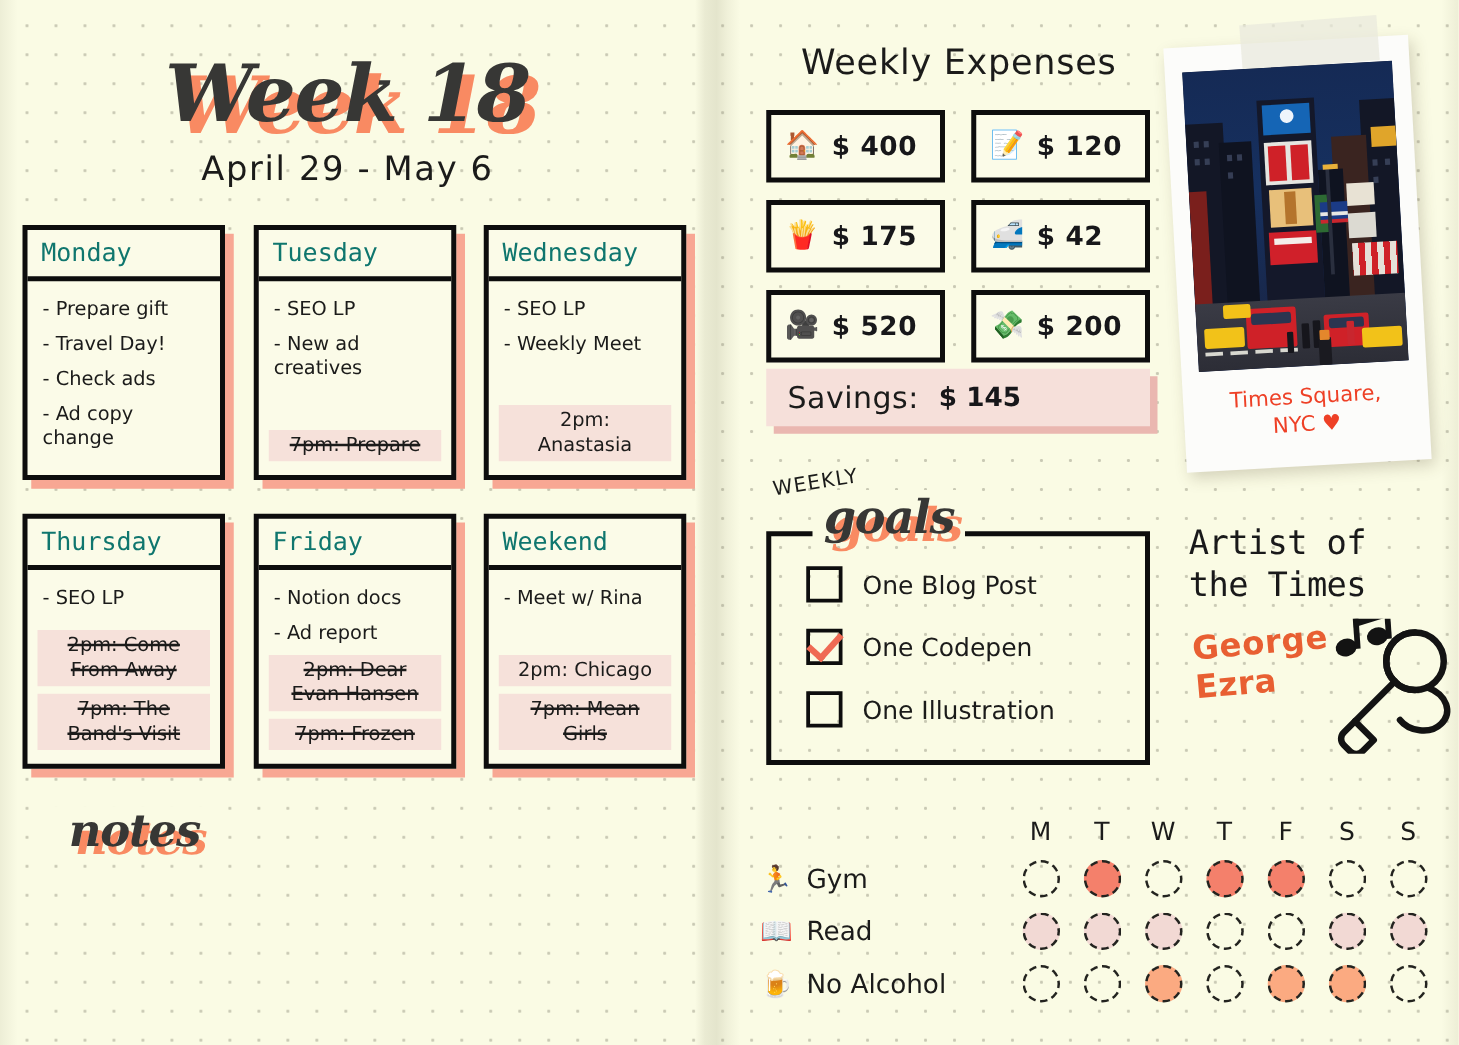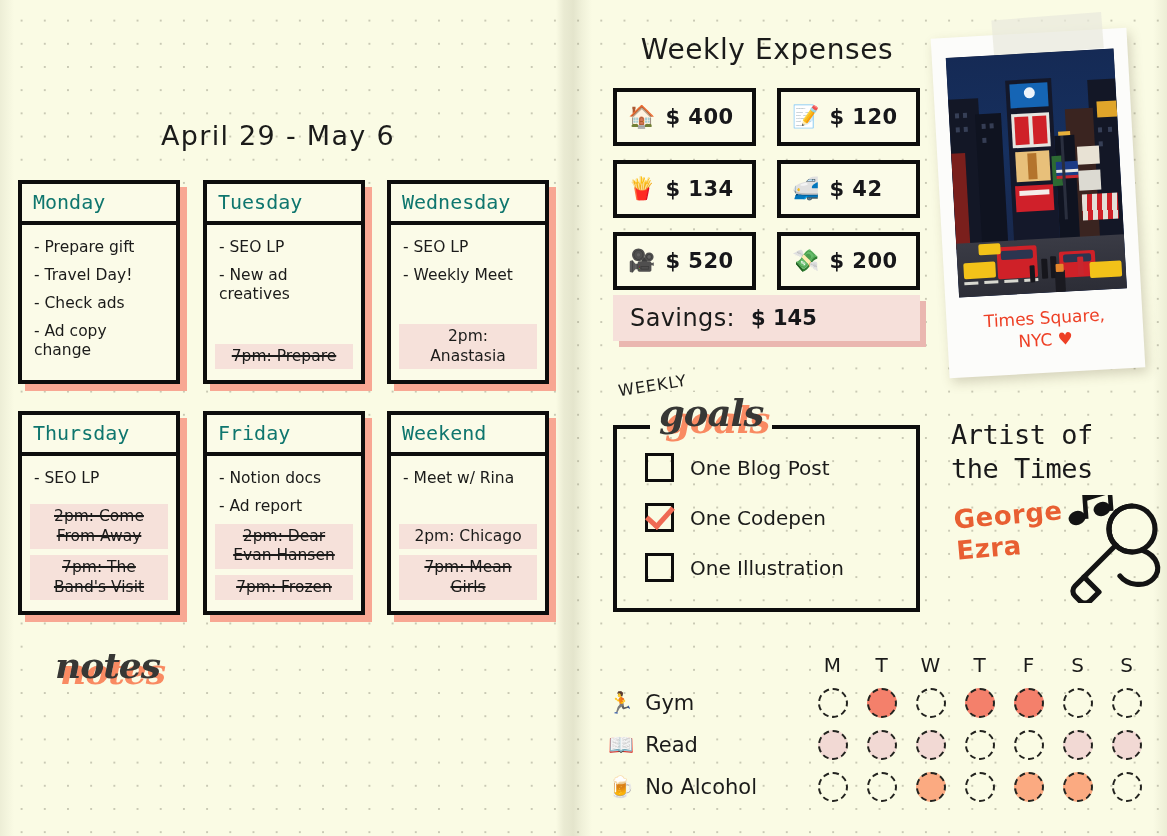--- a/index.html
+++ b/index.html
@@ -370,20 +370,21 @@
   }
 </style>
 </head>
 <body>
 
 <div id="spread">
   <div id="gutter"></div>
   <div id="edge-l"></div>
   <div id="edge-r"></div>
 
+  <div id="week-title" class="script">Week 18</div>
   <div id="week-dates" class="hand">April 29 - May 6</div>
 
   <div id="days-host">
       <div class="day-card" style="left:18px;top:180px;width:162px;height:204px;">
       <div class="day-head">Monday</div>
       <div class="day-body">
         <div class="task">- Prepare gift</div>
           <div class="task">- Travel Day!</div>
           <div class="task">- Check ads</div>
           <div class="task">- Ad copy<br>change</div>
@@ -450,21 +451,21 @@
       <div class="exp-box">
      <span class="exp-ico">🏠</span>
      <span class="exp-amt">$ 400</span>
    </div>
       <div class="exp-box">
      <span class="exp-ico">📝</span>
      <span class="exp-amt">$ 120</span>
    </div>
       <div class="exp-box">
      <span class="exp-ico">🍟</span>
-     <span class="exp-amt">$ 134</span>
+     <span class="exp-amt">$ 175</span>
    </div>
       <div class="exp-box">
      <span class="exp-ico">🚅</span>
      <span class="exp-amt">$ 42</span>
    </div>
       <div class="exp-box">
      <span class="exp-ico">🎥</span>
      <span class="exp-amt">$ 520</span>
    </div>
       <div class="exp-box">

